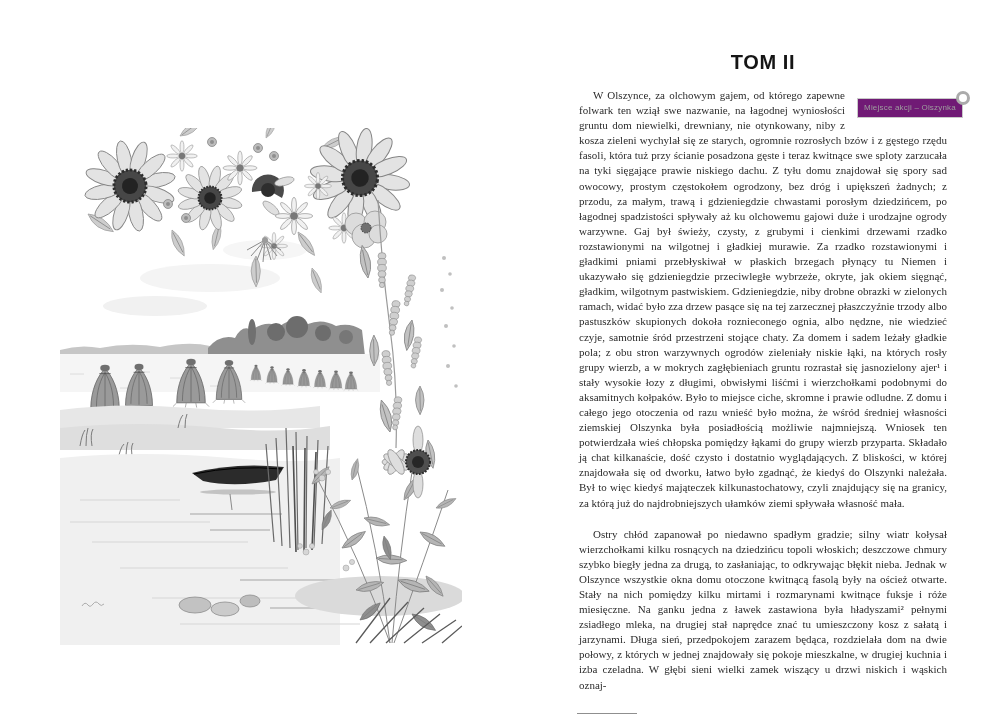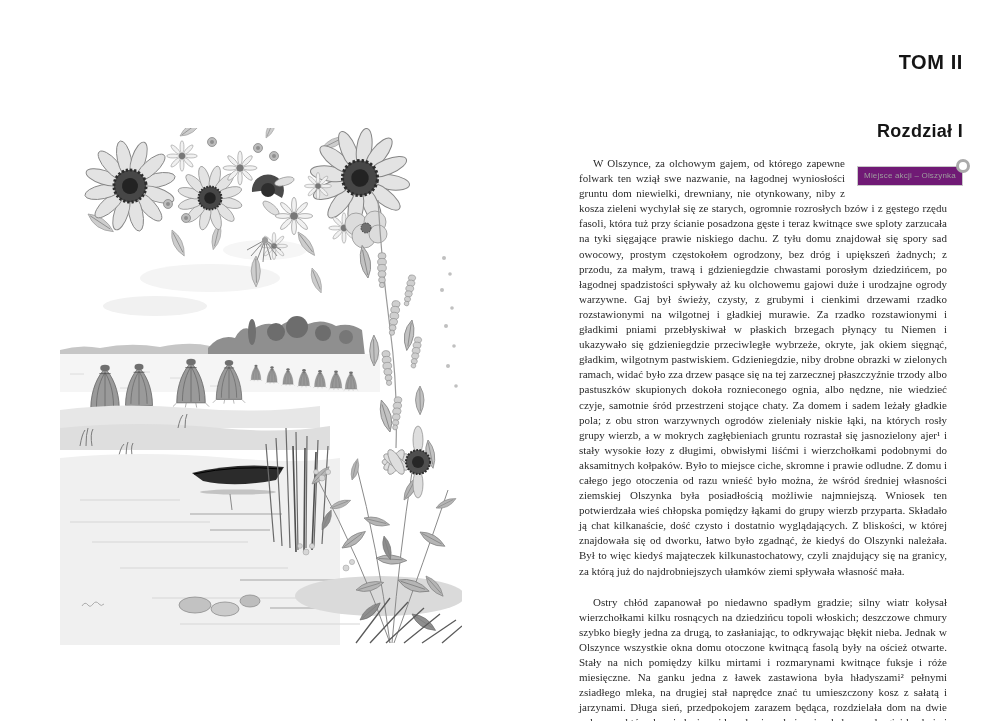--- a/index.html
+++ b/index.html
@@ -10,21 +10,21 @@
   
   .illustration{
     position:absolute;left:60px;top:128px;width:402px;height:517px;
   }
   .illustration svg{display:block;width:402px;height:517px;}
   
   .text-col{
     position:absolute;left:563px;top:0;width:400px;
   }
   h1.volume{
-    margin:52px 0 0 0;text-align:right;
+    margin:52px 0 0 0;text-align:center;
     font:700 20px/1 "Liberation Sans",sans-serif;color:#151515;letter-spacing:.6px;
   }
   h2.chapter{
     margin:50px 0 0 0;text-align:right;
     font:700 18px/1 "Liberation Sans",sans-serif;color:#151515;letter-spacing:.3px;
   }
   .body-text{margin-top:14px;}
   .body-text p{
     margin:16px;text-align:justify;text-indent:14px;
     font-size:11px;line-height:15.1px;color:#2b2b2b;
@@ -310,21 +310,20 @@
       <circle cx="388" cy="238" r="2"></circle>
         <circle cx="396" cy="258" r="1.8"></circle>
     </g>
 
     <path d="M22,478 q3,-5 6,-1 q2,3 5,-1 q3,-4 6,0 q2,3 5,0" stroke="#adadad" stroke-width="1" fill="none"></path>
   </svg>
 </div>
 
 <section class="text-col">
   <h1 class="volume">TOM II</h1>
-  <h2 class="chapter">Rozdział I</h2>
 
   <div class="body-text">
     <div class="tag-float">
       <span class="tag-box">Miejsce akcji – Olszynka</span>
       <span class="tag-anchor"></span>
     </div>
     <p>W Olszynce, za olchowym gajem, od którego zapewne folwark ten wziął swe nazwanie, na łagodnej wyniosłości gruntu dom niewielki, drewniany, nie otynkowany, niby z kosza zieleni wychylał się ze starych, ogromnie rozrosłych bzów i z gęstego rzędu fasoli, która tuż przy ścianie posadzona gęste i teraz kwitnące swe sploty zarzucała na tyki sięgające prawie niskiego dachu. Z tyłu domu znajdował się spory sad owocowy, prostym częstokołem ogrodzony, bez dróg i upiększeń żadnych; z przodu, za małym, trawą i gdzieniegdzie chwastami porosłym dziedzińcem, po łagodnej spadzistości spływały aż ku olchowemu gajowi duże i urodzajne ogrody warzywne. Gaj był świeży, czysty, z grubymi i cienkimi drzewami rzadko rozstawionymi na wilgotnej i gładkiej murawie. Za rzadko rozstawionymi i gładkimi pniami przebłyskiwał w płaskich brzegach płynący tu Niemen i ukazywało się gdzieniegdzie przeciwległe wybrzeże, okryte, jak okiem sięgnąć, gładkim, wilgotnym pastwiskiem. Gdzieniegdzie, niby drobne obrazki w zielonych ramach, widać było zza drzew pasące się na tej zarzecznej płaszczyźnie trzody albo pastuszków skupionych dokoła roznieconego ognia, albo nędzne, nie wiedzieć czyje, samotnie śród przestrzeni stojące chaty. Za domem i sadem leżały gładkie pola; z obu stron warzywnych ogrodów zieleniały niskie łąki, na których rosły grupy wierzb, a w mokrych zagłębieniach gruntu rozrastał się jasnozielony ajer¹ i stały wysokie łozy z długimi, obwisłymi liśćmi i wierzchołkami podobnymi do aksamitnych kołpaków. Było to miejsce ciche, skromne i prawie odludne. Z domu i całego jego otoczenia od razu wnieść było można, że wśród średniej własności ziemskiej Olszynka była posiadłością możliwie najmniejszą. Wniosek ten potwierdzała wieś chłopska pomiędzy łąkami do grupy wierzb przyparta. Składało ją chat kilkanaście, dość czysto i dostatnio wyglądających. Z bliskości, w której znajdowała się od dworku, łatwo było zgadnąć, że kiedyś do Olszynki należała. Był to więc kiedyś mająteczek kilkunastochatowy, czyli znajdujący się na granicy, za którą już do najdrobniejszych ułamków ziemi spływała własność mała.</p>
     <p>Ostry chłód zapanował po niedawno spadłym gradzie; silny wiatr kołysał wierzchołkami kilku rosnących na dziedzińcu topoli włoskich; deszczowe chmury szybko biegły jedna za drugą, to zasłaniając, to odkrywając błękit nieba. Jednak w Olszynce wszystkie okna domu otoczone kwitnącą fasolą były na oścież otwarte. Stały na nich pomiędzy kilku mirtami i rozmarynami kwitnące fuksje i róże miesięczne. Na ganku jedna z ławek zastawiona była hładyszami² pełnymi zsiadłego mleka, na drugiej stał naprędce znać tu umieszczony kosz z sałatą i jarzynami. Długa sień, przedpokojem zarazem będąca, rozdzielała dom na dwie połowy, z których w jednej znajdowały się pokoje mieszkalne, w drugiej kuchnia i izba czeladna. W głębi sieni wielki zamek wiszący u drzwi niskich i wąskich oznaj-</p>
   </div>
 

